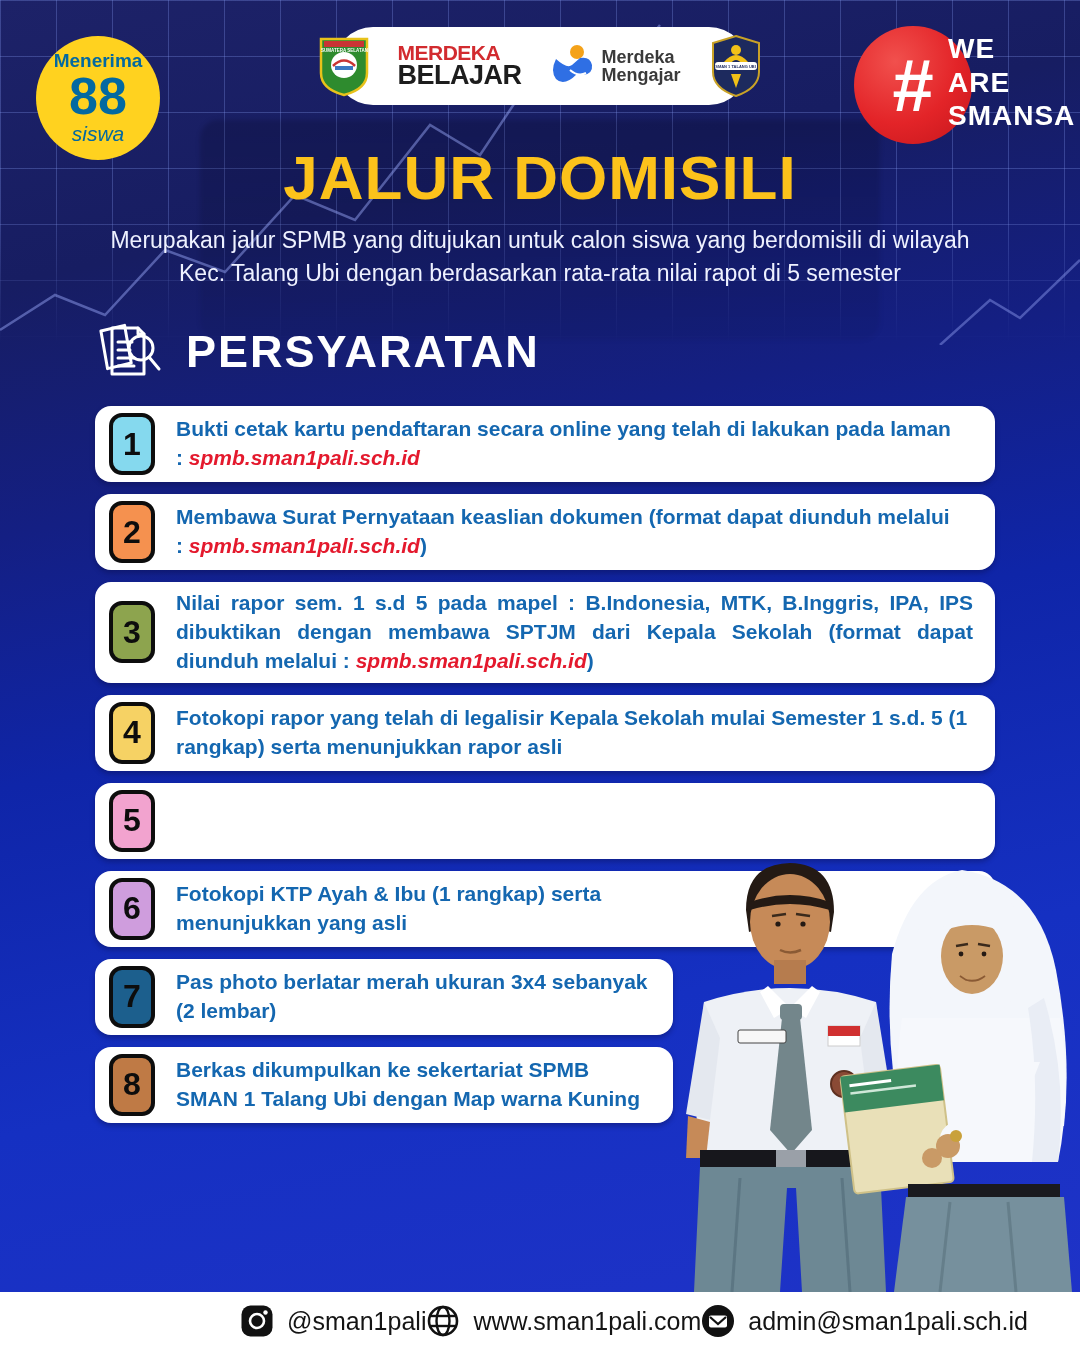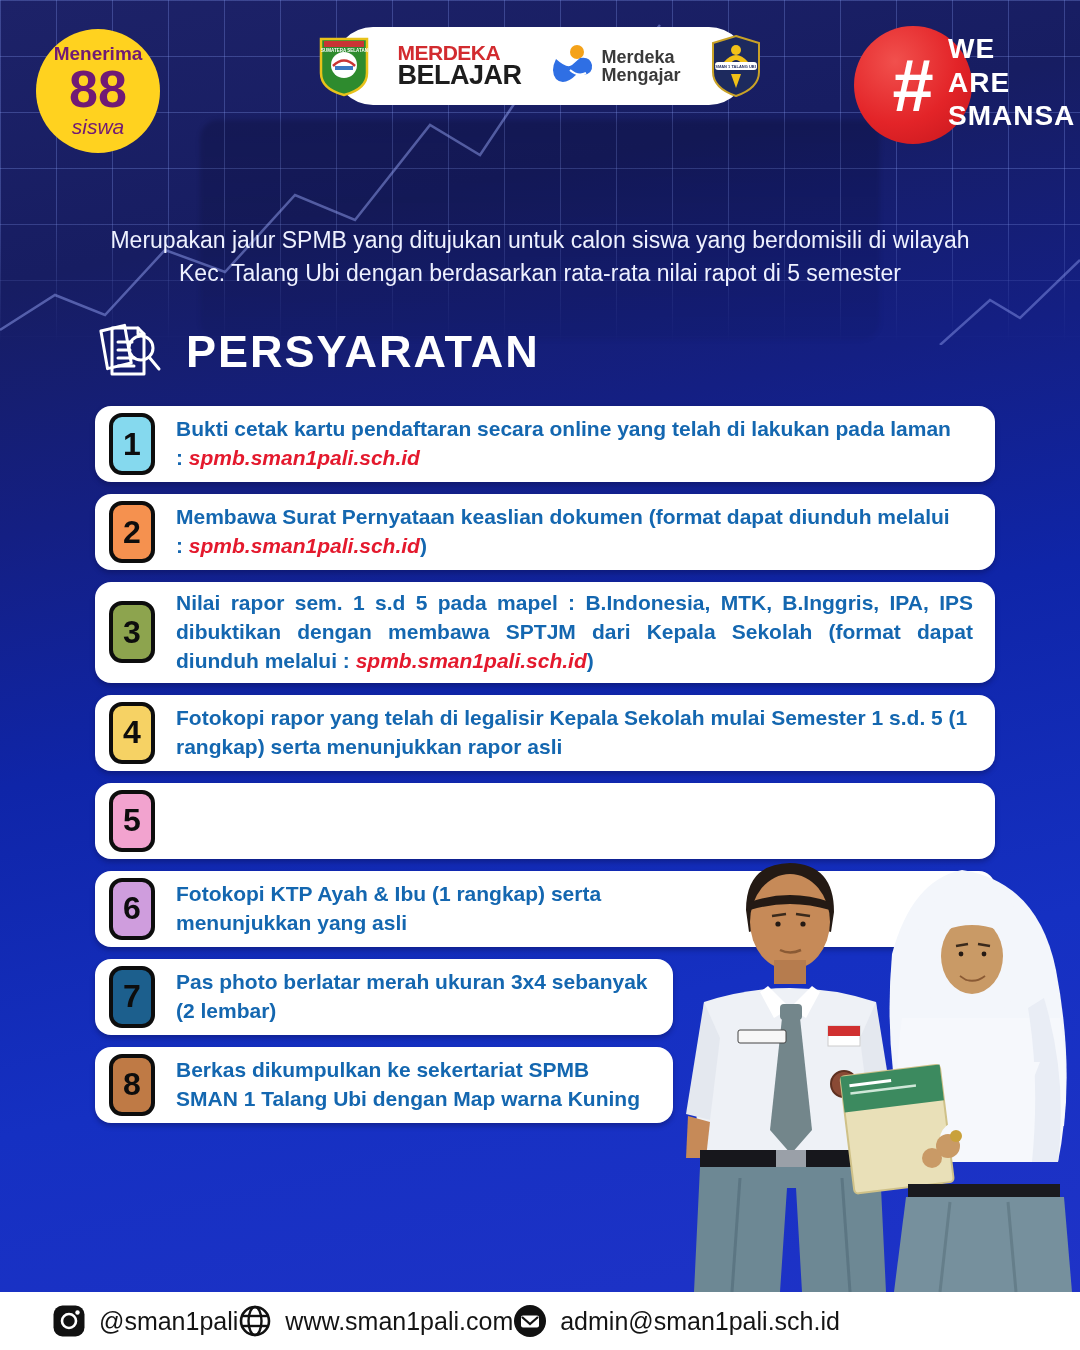--- a/index.html
+++ b/index.html
@@ -15,22 +15,22 @@
                      linear-gradient(90deg,rgba(130,150,235,.32) 1.5px,transparent 1.5px);
     background-size:56px 56px;
     -webkit-mask-image:linear-gradient(to bottom,#000 60%,transparent 100%);
     mask-image:linear-gradient(to bottom,#000 60%,transparent 100%);
   }
   .bg-lines{position:absolute;left:0;top:0;}
   .bg-building{position:absolute;left:200px;top:120px;width:680px;height:220px;
     background:linear-gradient(180deg,rgba(0,0,20,.18),rgba(0,0,20,.05));
     border-radius:18px;filter:blur(2px);}
   
-  .badge{position:absolute;left:36px;top:29px;width:124px;height:124px;border-radius:50%;
-    background:#ffd21f;color:#701a75;display:flex;flex-direction:column;align-items:center;justify-content:center;}
+  .badge{position:absolute;left:36px;top:36px;width:124px;height:124px;border-radius:50%;
+    background:#ffd21f;color:#0369a1;display:flex;flex-direction:column;align-items:center;justify-content:center;}
   .badge-top{font-size:19px;font-weight:600;}
   .badge-num{font-size:52px;font-weight:800;line-height:.95;}
   .badge-bottom{font-size:21px;font-weight:500;font-style:italic;}
   
   .logo-pill{position:absolute;left:334px;top:27px;width:414px;height:78px;background:#fff;
     border-radius:42px;display:flex;align-items:center;justify-content:center;gap:28px;box-sizing:border-box;padding:0 16px;}
   .prov-crest{position:relative;width:50px;height:62px;}
   .prov-label{position:absolute;left:0;top:13px;width:50px;text-align:center;font-size:4.5px;font-weight:700;color:#fff;}
   .mb-text{display:flex;flex-direction:column;line-height:.95;letter-spacing:-.5px;}
   .mb-l1{font-size:21px;font-weight:800;color:#d22b2f;}
@@ -62,21 +62,21 @@
   .numbox{width:46px;min-width:46px;height:62px;border:4px solid #0d0d0d;border-radius:13px;box-sizing:border-box;
     display:flex;align-items:center;justify-content:center;font-size:32px;font-weight:800;color:#0d0d0d;}
   .req-text{margin:0;font-size:21px;font-weight:700;color:#1467b0;line-height:1.38;}
   .req-text .lnk{color:#e4192d;font-style:italic;}
   .card.justify .req-text{text-align:justify;}
   .clip6{max-width:524px;}
   
   .students{position:absolute;right:0;bottom:58px;width:440px;height:434px;}
   
   .footer{position:absolute;left:0;bottom:0;width:1080px;height:58px;background:#ffffff;
-    display:flex;align-items:center;justify-content:flex-start;box-sizing:border-box;padding:0 52px;}
+    display:flex;align-items:center;justify-content:flex-end;box-sizing:border-box;padding:0 52px;}
   .contact{display:flex;align-items:center;gap:13px;font-size:25px;font-weight:500;color:#141414;}
 </style>
 </head>
 <body>
 
 <div class="poster">
 
   <div class="bg-grid"></div>
   <div class="bg-building"></div>
   <svg class="bg-lines" width="1080" height="345">
@@ -130,20 +130,21 @@
 
   <div class="hash-circle">
     <span>#</span>
   </div>
   <div class="hash-lines">
     <div>WE</div>
     <div>ARE</div>
     <div>SMANSA</div>
   </div>
 
+  <h1 class="title">JALUR DOMISILI</h1>
   <p class="subtitle">Merupakan jalur SPMB yang ditujukan untuk calon siswa yang berdomisili di wilayah Kec. Talang Ubi dengan berdasarkan rata-rata nilai rapot di 5 semester</p>
 
   <div class="section-head">
     <svg width="74" height="72" viewBox="0 0 74 72">
       <g fill="none" stroke="#ffffff" stroke-width="3" stroke-linejoin="round" stroke-linecap="round">
         <path d="M10,14 L34,10 L38,48 L14,52 Z" transform="rotate(-4 24 30)"></path>
         <path d="M20,12 L46,12 L52,18 L52,58 L20,58 Z"></path>
         <path d="M46,12 L46,18 L52,18"></path>
         <line x1="26" y1="26" x2="40" y2="26"></line>
         <line x1="26" y1="34" x2="38" y2="34"></line>

